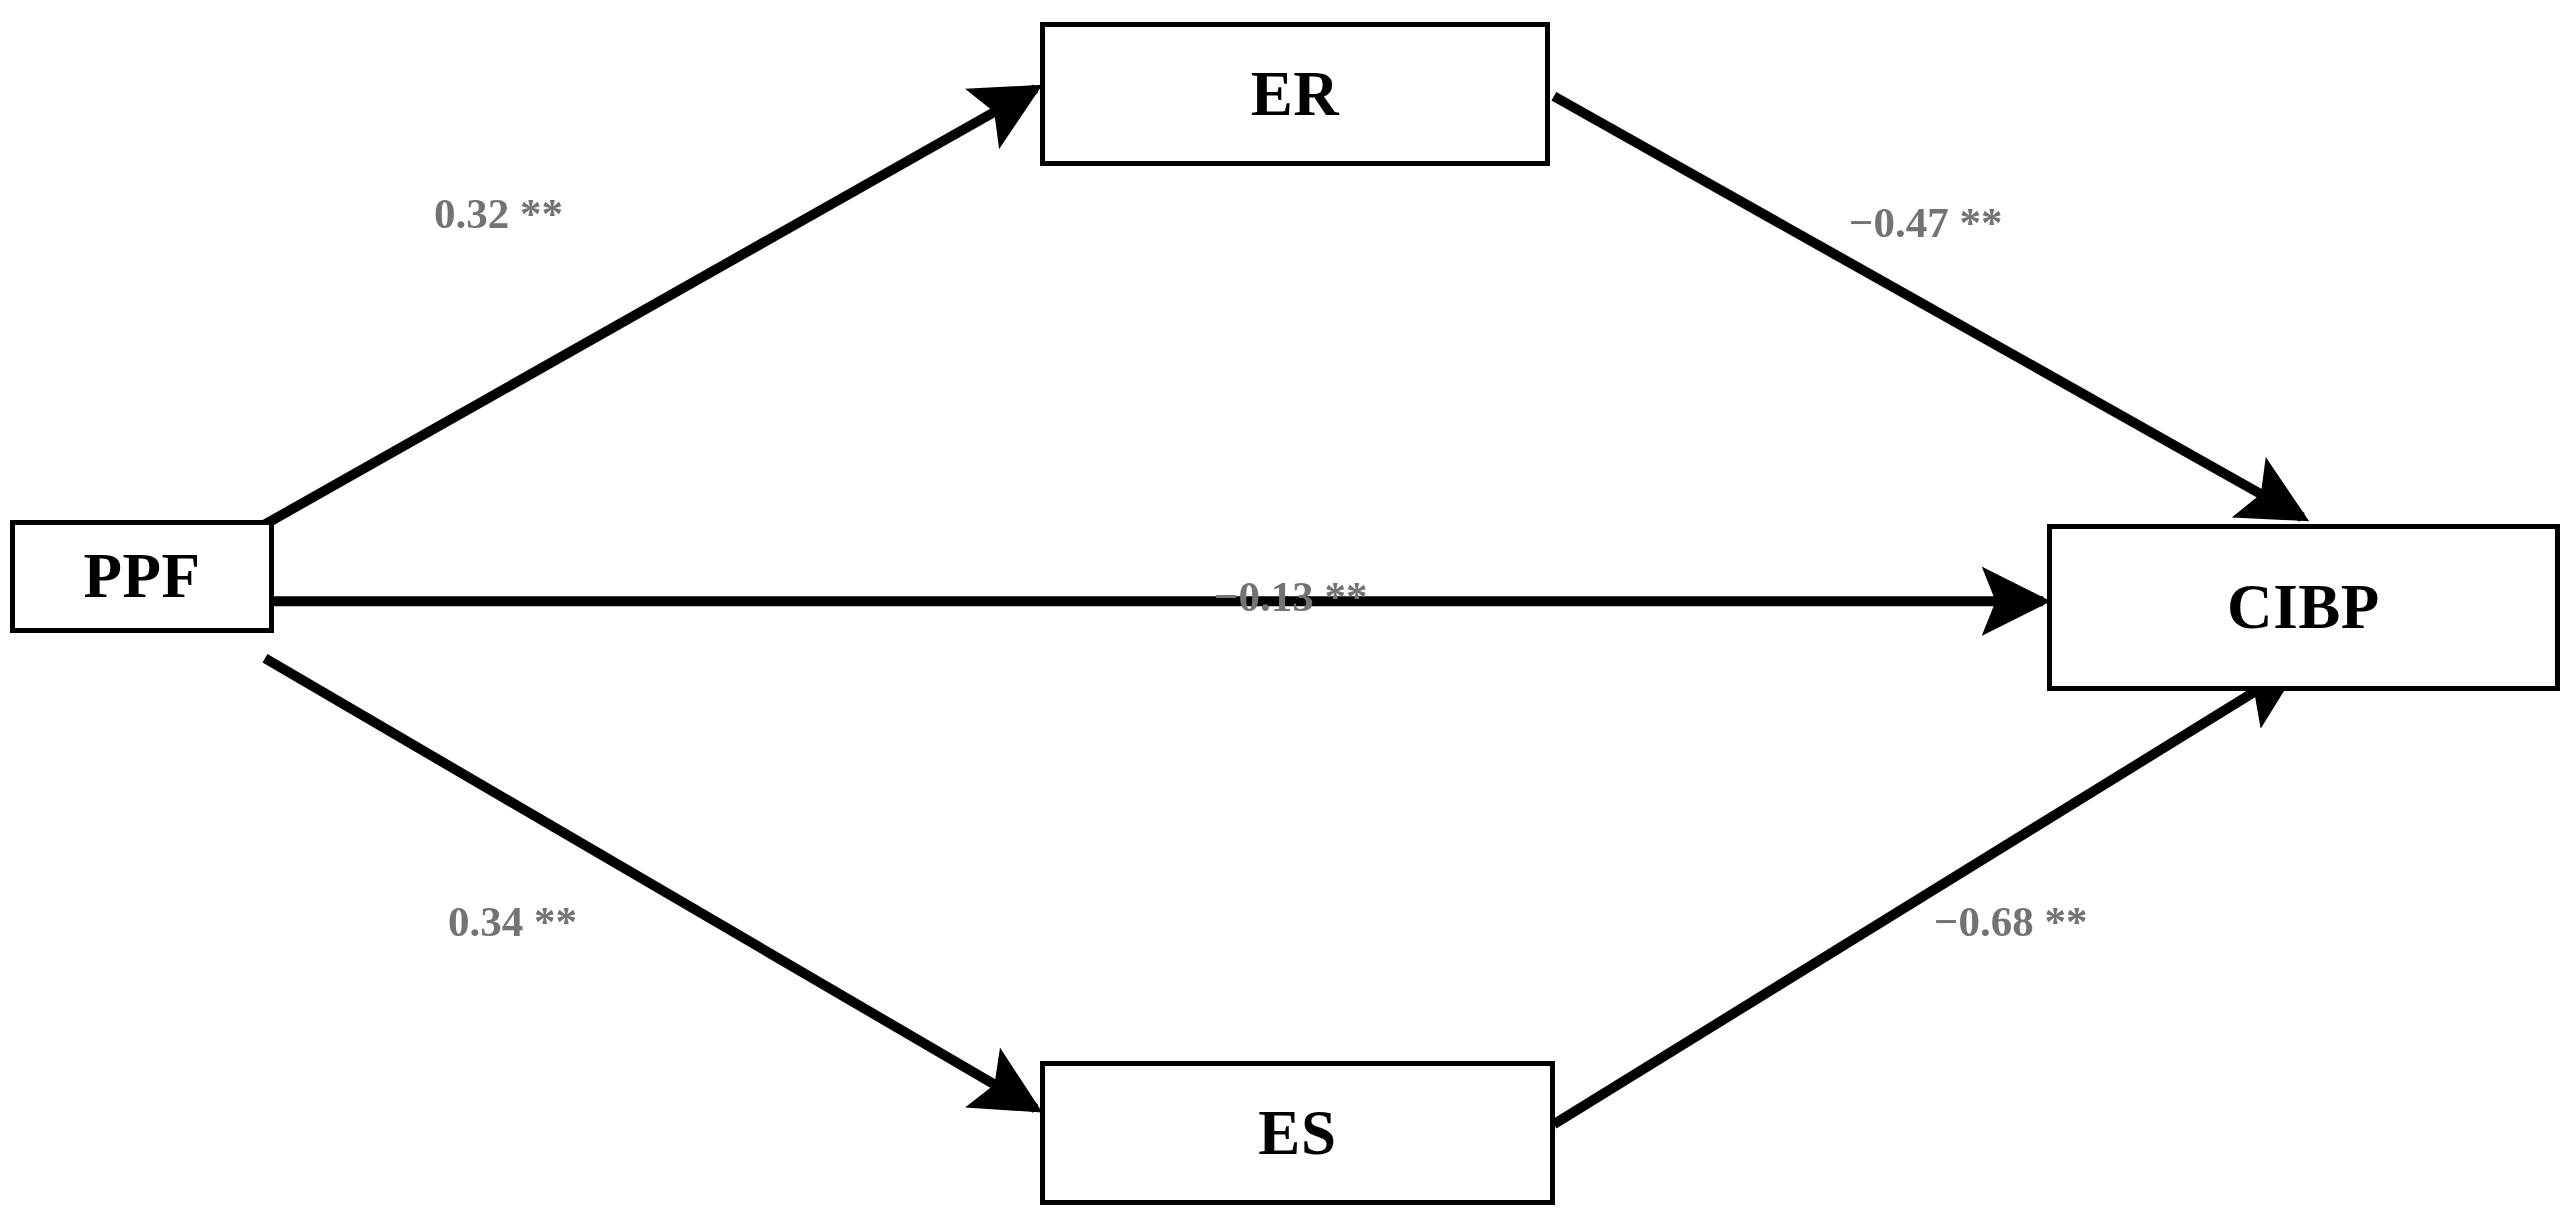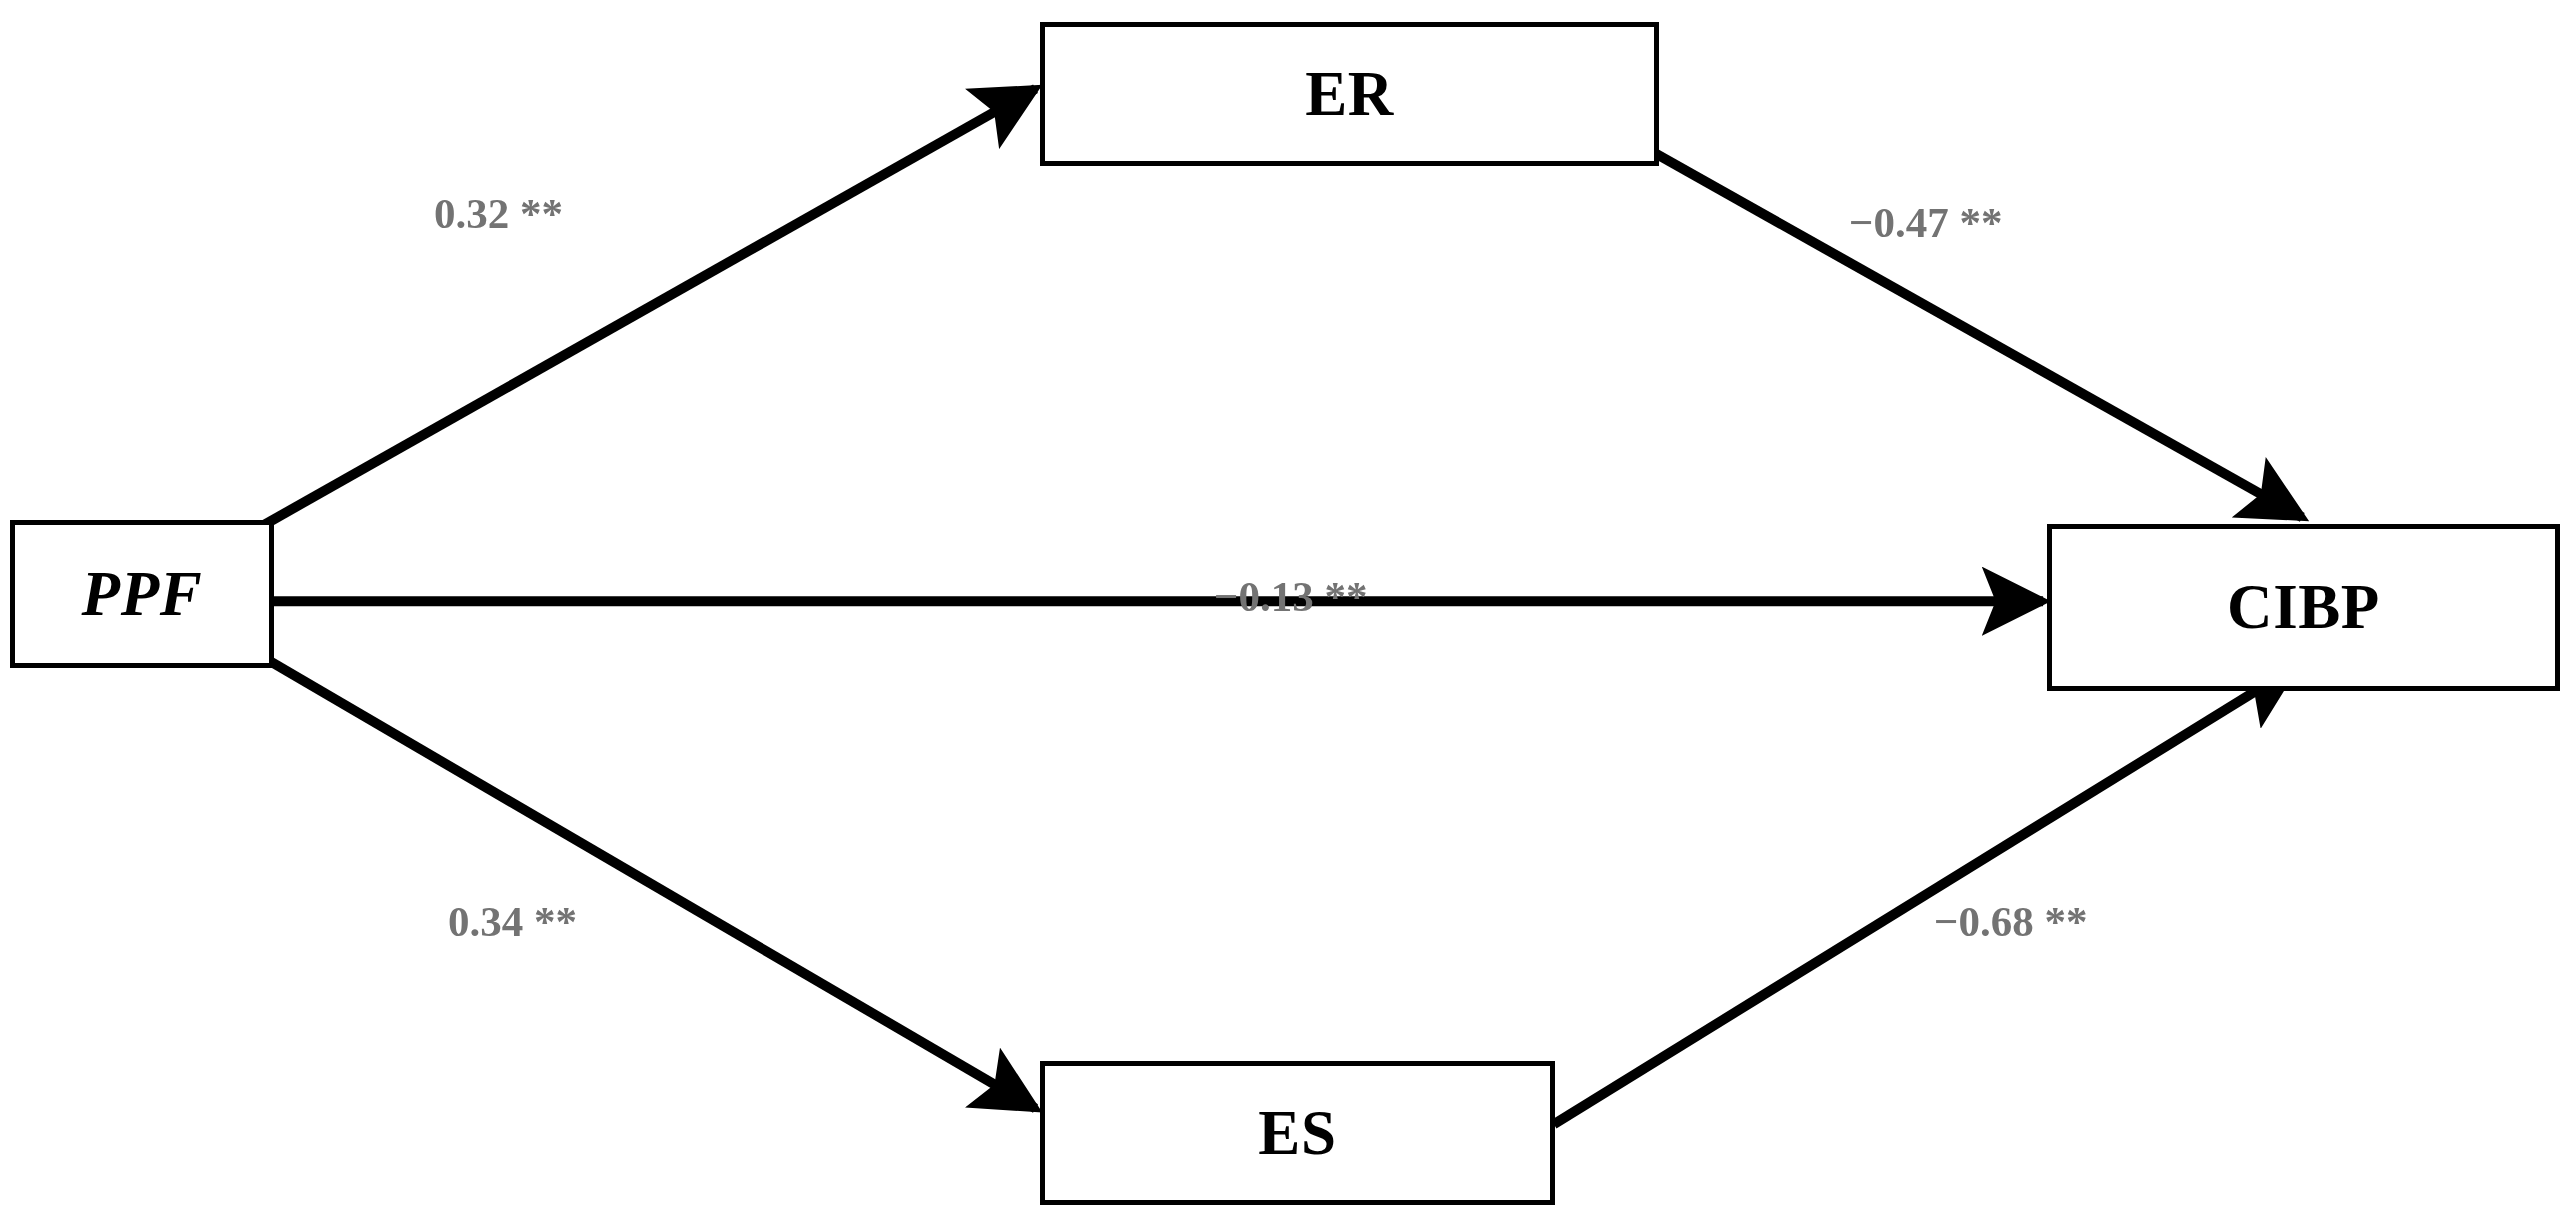--- a/index.html
+++ b/index.html
@@ -49,22 +49,22 @@
     font-family: "Liberation Serif", "DejaVu Serif", serif;
     font-weight: bold;
     font-size: 43px;
     line-height: 1;
     color: #737373;
     white-space: nowrap;
     z-index: 4;
     background: transparent;
   }
   
-  #node-ppf  { left: 10px;   top: 520px;  width: 264px; height: 148px; font-style: italic; }
-  #node-er   { left: 1040px; top: 22px;   width: 619px; height: 144px; }
+  #node-ppf  { left: 10px;   top: 520px;  width: 264px; height: 113px; }
+  #node-er   { left: 1040px; top: 22px;   width: 510px; height: 144px; }
   #node-es   { left: 1040px; top: 1061px; width: 515px; height: 144px; }
   #node-cibp { left: 2047px; top: 524px;  width: 513px; height: 167px; }
   
   #label-ppf-er    { left: 434px;  top: 192px;  }
   #label-er-cibp   { left: 1849px; top: 201px;  }
   #label-ppf-cibp  { left: 1214px; top: 527px; margin-top: 48px;  }
   #label-ppf-es    { left: 431px;  top: 900px; margin-left: 17px; }
   #label-es-cibp   { left: 1934px; top: 900px; }
 </style>
 </head>

